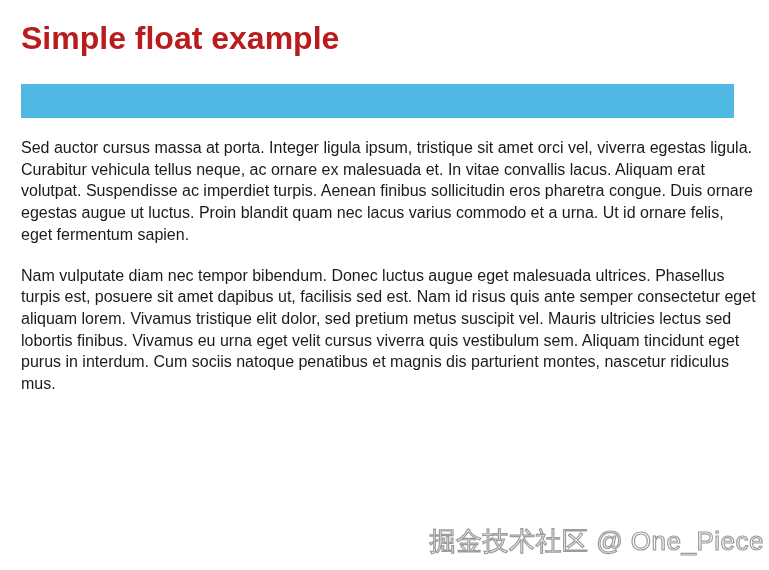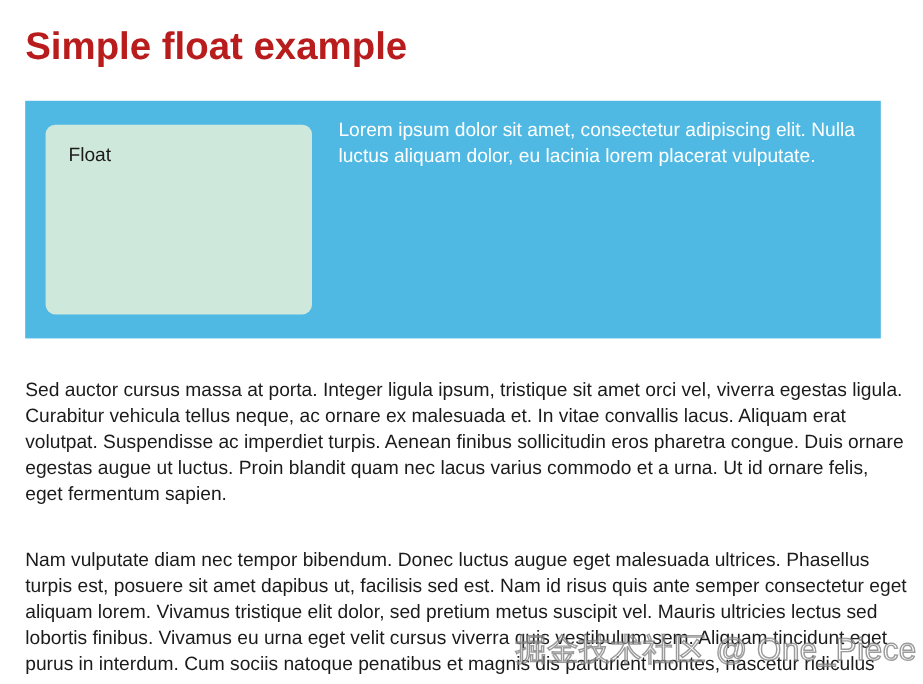--- a/index.html
+++ b/index.html
@@ -44,21 +44,21 @@
     background: #cfe8dc;
     border-radius: 8px;
     padding: 15px 19px;
     color: #1b1b1b;
   }
   .panel-text {
     margin: 0;
     color: #ffffff;
   }
   .body-para {
-    margin: 33px 0;
+    margin: 19px 0;
   }
   .watermark {
     position: absolute;
     top: 526px;
     right: 5px;
     font-size: 26px;
     line-height: 30px;
     letter-spacing: 0.5px;
     white-space: nowrap;
     pointer-events: none;
@@ -77,23 +77,19 @@
     }
   }
 </style>
 </head>
 <body>
 
 <div class="content">
   <h1 class="page-title">Simple float example</h1>
 
   <div class="panel">
-    <div class="float-box">
-      <span>Float</span>
-    </div>
-    <p class="panel-text">Lorem ipsum dolor sit amet, consectetur adipiscing elit. Nulla luctus aliquam dolor, eu lacinia lorem placerat vulputate.</p>
   </div>
 
   <p class="body-para">Sed auctor cursus massa at porta. Integer ligula ipsum, tristique sit amet orci vel, viverra egestas ligula. Curabitur vehicula tellus neque, ac ornare ex malesuada et. In vitae convallis lacus. Aliquam erat volutpat. Suspendisse ac imperdiet turpis. Aenean finibus sollicitudin eros pharetra congue. Duis ornare egestas augue ut luctus. Proin blandit quam nec lacus varius commodo et a urna. Ut id ornare felis, eget fermentum sapien.</p>
   <p class="body-para">Nam vulputate diam nec tempor bibendum. Donec luctus augue eget malesuada ultrices. Phasellus turpis est, posuere sit amet dapibus ut, facilisis sed est. Nam id risus quis ante semper consectetur eget aliquam lorem. Vivamus tristique elit dolor, sed pretium metus suscipit vel. Mauris ultricies lectus sed lobortis finibus. Vivamus eu urna eget velit cursus viverra quis vestibulum sem. Aliquam tincidunt eget purus in interdum. Cum sociis natoque penatibus et magnis dis parturient montes, nascetur ridiculus mus.</p>
 </div>
 
 <div class="watermark">掘金技术社区 @ One_Piece</div>
 
 </body></html>

